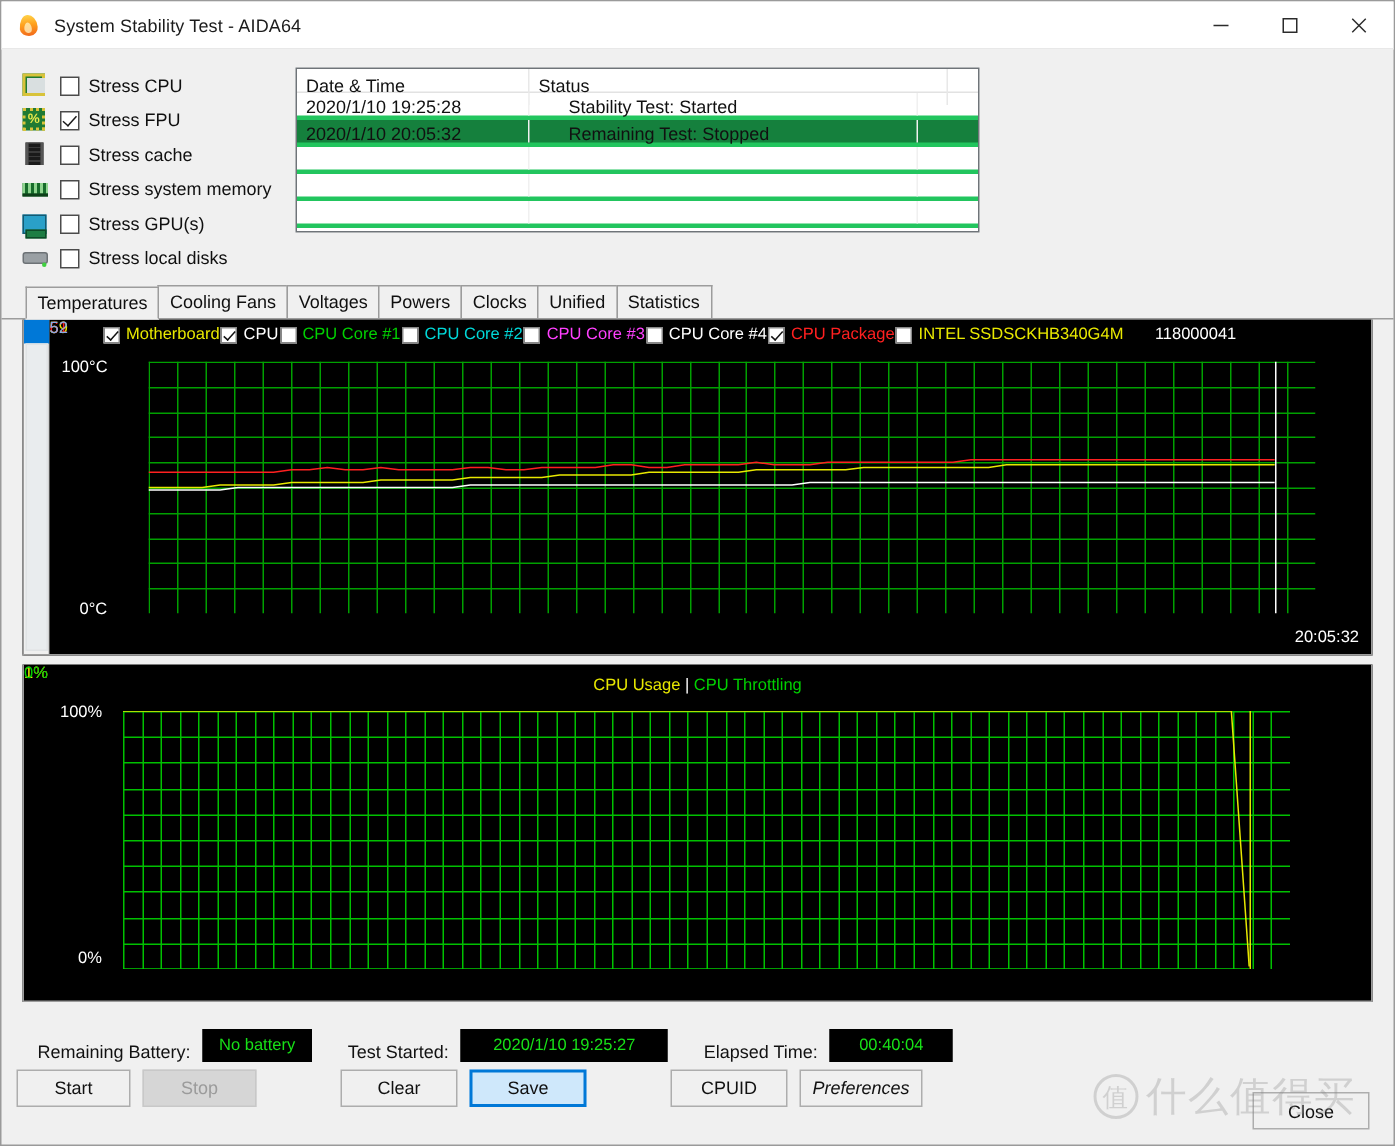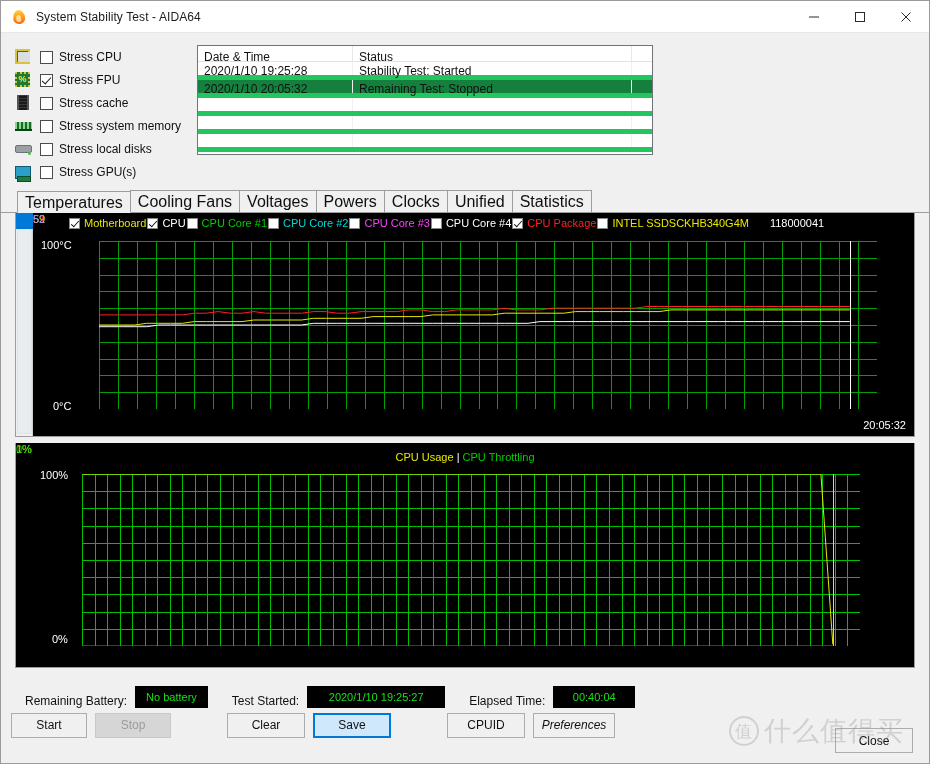--- a/index.html
+++ b/index.html
@@ -103,31 +103,31 @@
   }
   .log-head { display:flex; height:16px; border-bottom:1px solid #e2e2e2; }
   .log-head div {
     font-size:12px; color:#121212; padding:4px 0 0 6px;
     border-right:1px solid #e8e8e8; height:24px;
   }
   .col-dt { width:155px; }
   .col-st { width:var(--stw, 280px); flex:1; }
   .col-x  { width:20px; border-right:none !important; }
   .log-body { flex:1; }
-  .log-row { display:flex; height:18px; border-bottom:5px solid #22c55e; }
+  .log-row { display:flex; height:18px; border-bottom:3px solid #22c55e;gap:20px; }
   .log-row.alt { background:#15803d; }
   .log-row div { font-size:12px; color:#111; padding-left:6px; line-height:18px; border-right:1px solid #f0f0f0; }
   .log-row .col-x { border-right:none; }
   
   .tabstrip {
     display:flex; align-items:flex-end; padding-left:16px; margin-top:2px;
     height:22px; border-bottom:1px solid #9c9c9c; position:relative; z-index:2;
   }
   .tab {
-    font-size:16px; color:#0f0f0f; padding:3px 7px 3px 7px;
+    font-size:12px; color:#0f0f0f; padding:3px 7px 3px 7px;
     border:1px solid #9c9c9c; border-bottom:none; background:#f0f0f0;
     margin-right:-1px; line-height:15px; height:22px;
   }
   .tab.active { background:#f0f0f0; position:relative; z-index:3; border-bottom:1px solid #f0f0f0; margin-bottom:-1px; }
   
   .graph-outer {
     margin:0 14px; position:relative; background:#000;
     border:1px solid #9c9c9c; border-top:none;
   }
   .graph-temp { height:224px; display:flex; }
@@ -253,32 +253,32 @@
       <div class="stress-row">
         <div class="dev-icon">
             <div class="ic-ram"></div>
           </div>
         <div class="cb"></div>
         <div class="stress-label">Stress system memory</div>
       </div>
 
       <div class="stress-row">
         <div class="dev-icon">
+            <div class="ic-gpu"></div>
+          </div>
+        <div class="cb"></div>
+        <div class="stress-label">Stress GPU(s)</div>
+      </div>
+
+      <div class="stress-row">
+        <div class="dev-icon">
             <div class="ic-disk"></div>
           </div>
         <div class="cb"></div>
         <div class="stress-label">Stress local disks</div>
-      </div>
-
-      <div class="stress-row">
-        <div class="dev-icon">
-            <div class="ic-gpu"></div>
-          </div>
-        <div class="cb"></div>
-        <div class="stress-label">Stress GPU(s)</div>
       </div>
     </div>
 
     <div class="loglist">
       <div class="log-head">
         <div class="col-dt">Date &amp; Time</div>
         <div class="col-st">Status</div>
         <div class="col-x"></div>
       </div>
       <div class="log-body">

